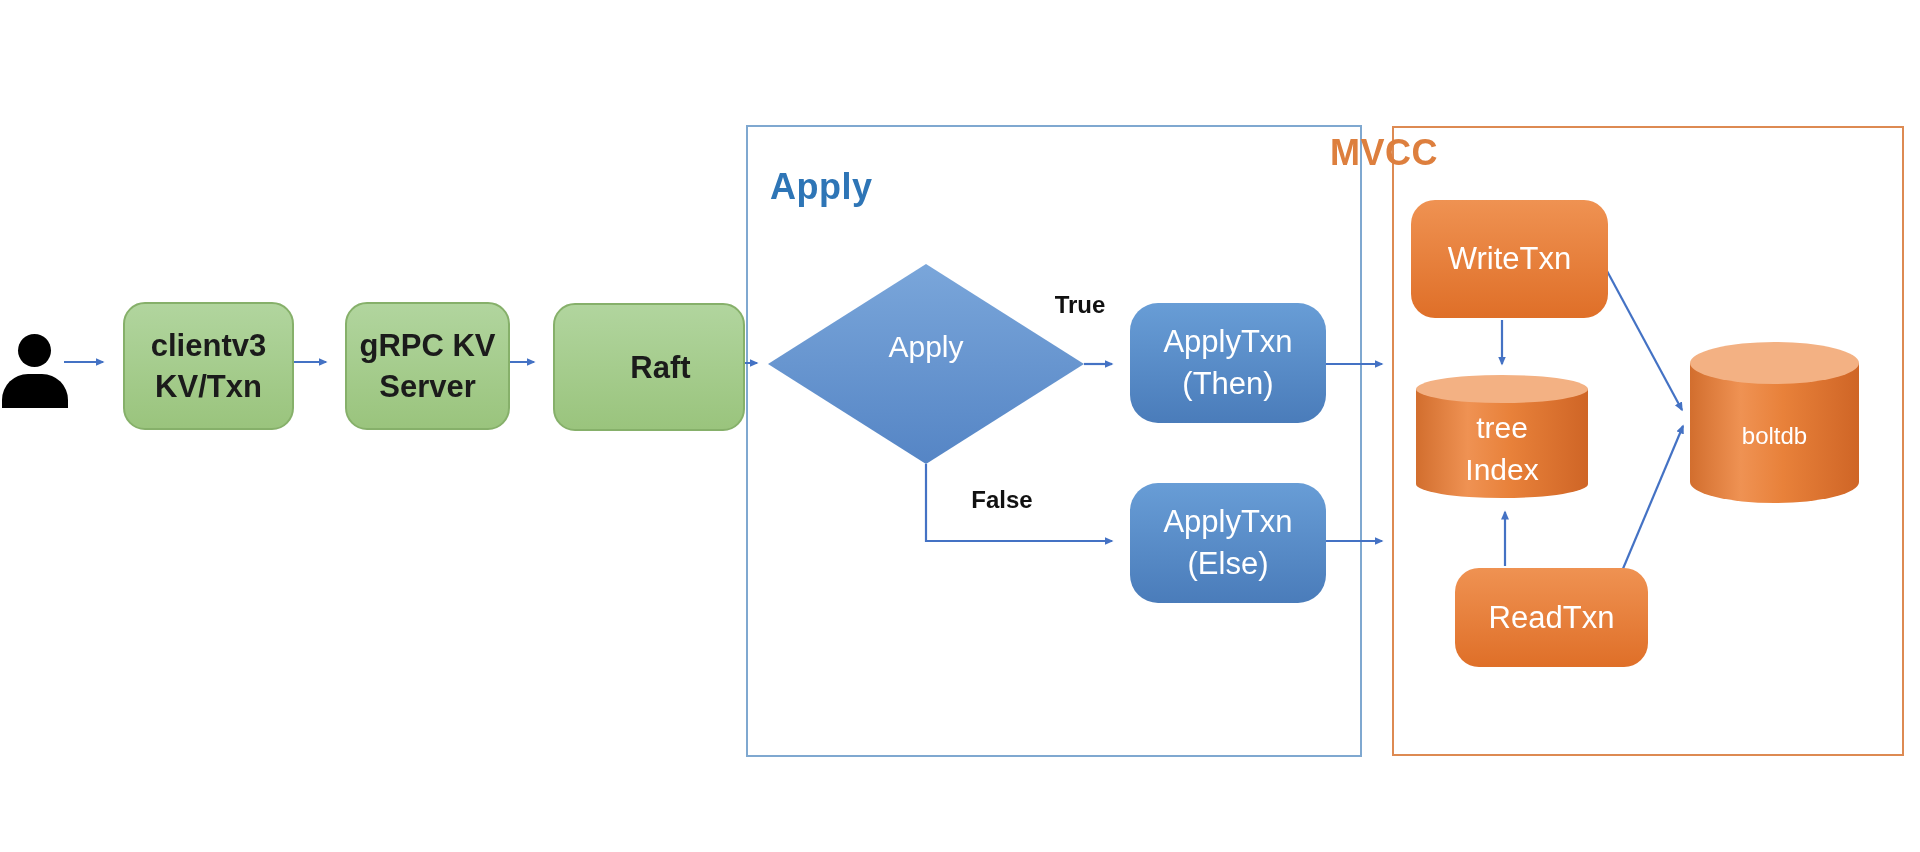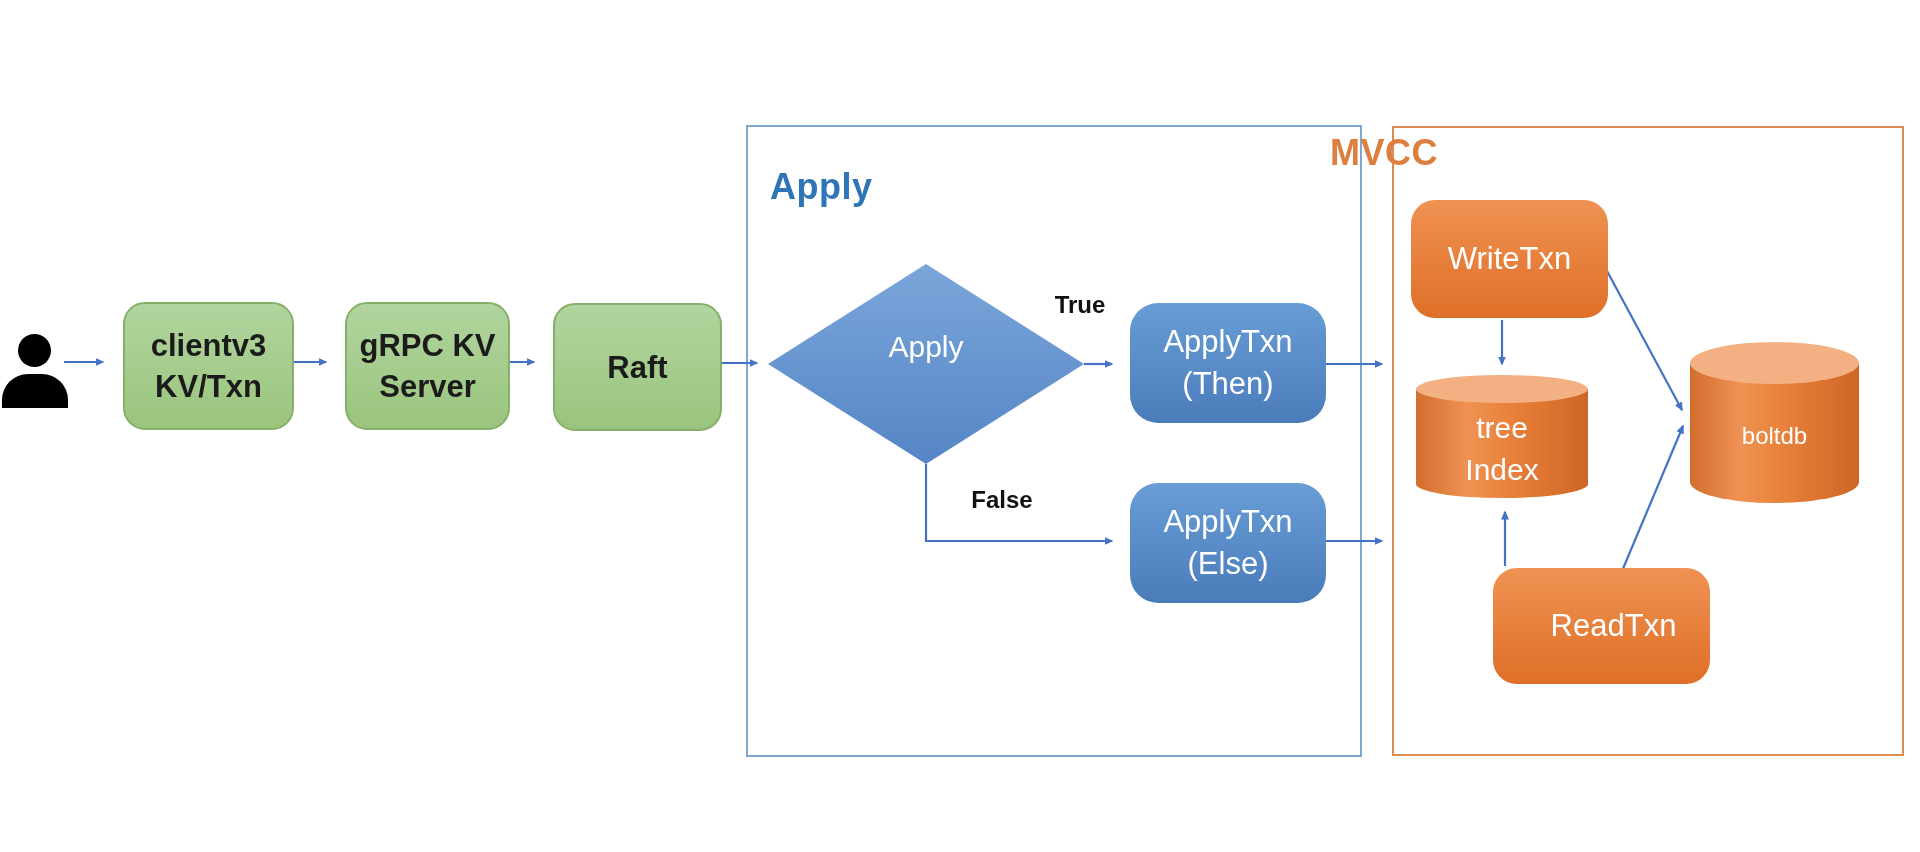--- a/index.html
+++ b/index.html
@@ -88,21 +88,21 @@
   <div class="group-title mvcc" style="left:1330px;top:132px;">MVCC</div>
 
   <div class="node gbox" style="left:115px;top:302px;width:167px;height:124px;">
     <div>clientv3</div>
     <div>KV/Txn</div>
   </div>
   <div class="node gbox" style="left:337px;top:302px;width:161px;height:124px;">
     <div>gRPC KV</div>
     <div>Server</div>
   </div>
-  <div class="node gbox" style="left:545px;top:303px;width:165px;height:124px;">
+  <div class="node gbox" style="left:545px;top:303px;width:165px;height:124px;padding-left:23px;">
     <div>Raft</div>
   </div>
 
   <div class="shape-label" style="left:806px;top:326px;width:240px;">
     <div>Apply</div>
   </div>
 
   <div class="edge-label" style="left:1040px;top:291px;width:80px;">True</div>
   <div class="edge-label" style="left:957px;top:486px;width:90px;">False</div>
 
@@ -111,21 +111,21 @@
     <div>(Then)</div>
   </div>
   <div class="node bbox" style="left:1122px;top:483px;width:196px;height:120px;">
     <div>ApplyTxn</div>
     <div>(Else)</div>
   </div>
 
   <div class="node obox" style="left:1403px;top:200px;width:197px;height:118px;">
     <div>WriteTxn</div>
   </div>
-  <div class="node obox" style="left:1485px;top:568px;width:193px;height:116px;padding-left:24px;">
+  <div class="node obox" style="left:1447px;top:568px;width:193px;height:99px;">
     <div>ReadTxn</div>
   </div>
 
   <div class="shape-label" style="left:1417px;top:407px;width:170px;">
     <div>tree</div>
     <div>Index</div>
   </div>
   <div class="shape-label" style="left:1694px;top:415px;width:161px;font-size:24px;">boltdb</div>
 
 </div>

